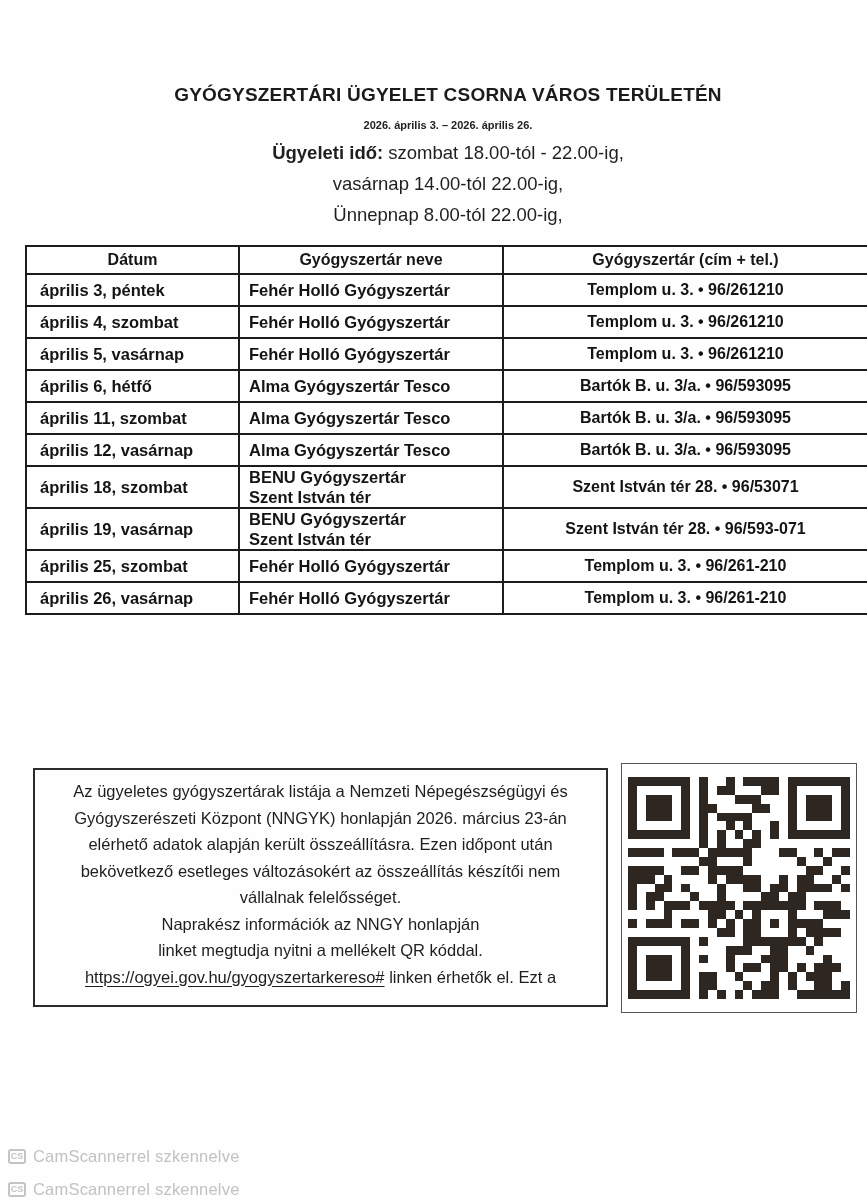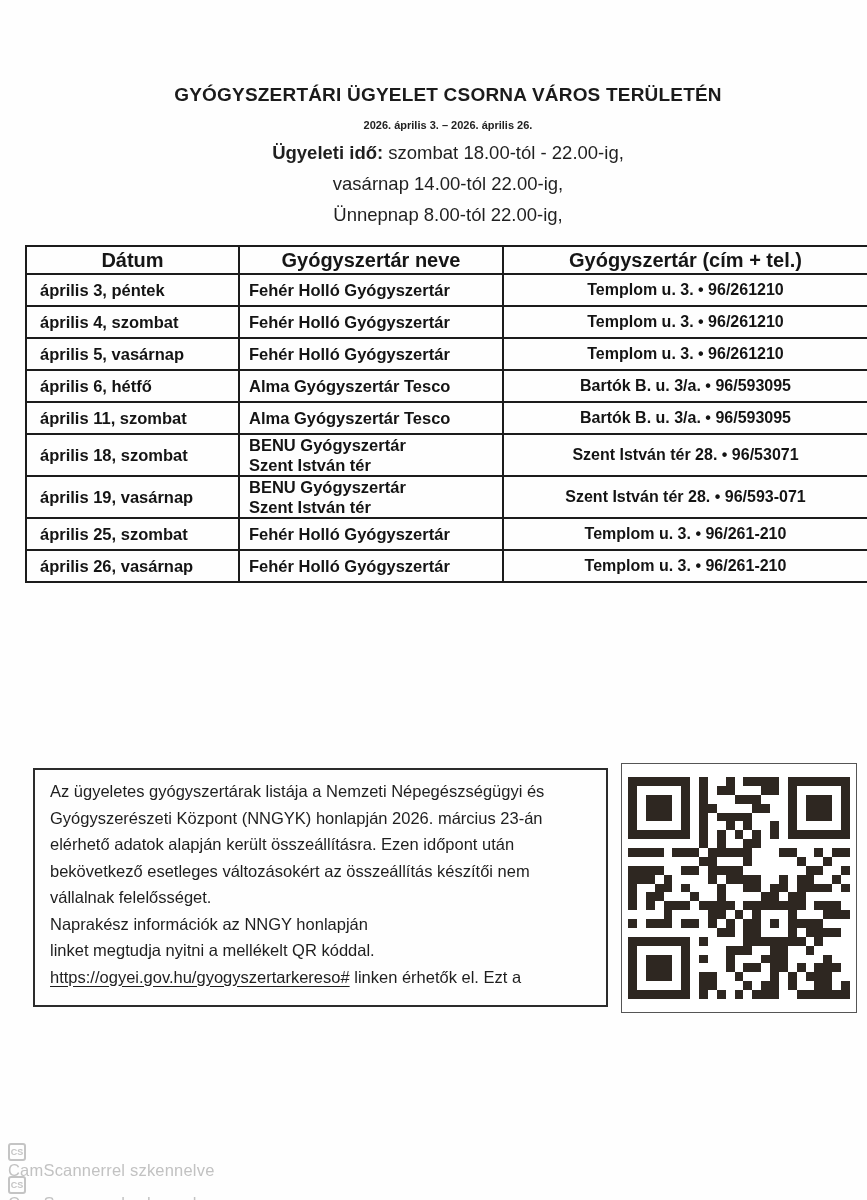--- a/index.html
+++ b/index.html
@@ -30,48 +30,48 @@
     font-weight:bold;
   }
   .schedule col.c1 { width:213px; }
   .schedule col.c2 { width:264px; }
   .schedule col.c3 { width:365px; }
   .schedule th, .schedule td {
     border:2px solid #1c1c1c;
     vertical-align:middle;
   }
   .schedule th {
-    height:28px; font-size:20px; font-weight:bold; text-align:center; color:#161616;
+    height:28px; font-size:16px; font-weight:bold; text-align:center; color:#161616;
   }
   .schedule td { height:32px; font-size:16.5px; color:#141414; }
   .schedule td.c-date     { text-align:left; padding-left:13px; }
   .schedule td.c-pharmacy { text-align:left; padding-left:9px; line-height:20px;margin-left:48px; }
   .schedule td.c-contact  { text-align:center; font-size:16px; }
 
   
   .info-box {
     position:absolute; left:33px; top:768px; width:575px; height:239px;
     border:2px solid #2c2c2c;
     padding:8px 15px;
-    font-size:16.5px; line-height:26.5px; color:#1e1e1e;
+    font-size:16.5px; line-height:26.5px; color:#1e1e1e;text-align:center;
   }
   .info-line a, .info-link {
     color:#1e1e1e; text-decoration:underline; text-underline-offset:3px;
   }
   .qr-frame {
     position:absolute; left:621px; top:763px; width:236px; height:250px;
     border:1.5px solid #555;
     display:flex; align-items:center; justify-content:center;
     background:#fff;
   }
   .qr-frame svg { display:block; }
 
   
   .footer { position:absolute; left:8px; top:1143px; }
-  .footer-item { display:flex; align-items:flex-start; height:26px; margin-bottom:7px;flex-direction:column; }
+  .footer-item { display:flex; align-items:center; height:26px; margin-bottom:7px; }
   .cs-badge {
     width:18px; height:15px; flex:0 0 18px;
     border:2px solid #c4c4c4; border-radius:3px;
     color:#c4c4c4; font-size:9px; font-weight:bold;
     display:flex; align-items:center; justify-content:center;
     margin-right:7px;
   }
   .cs-text { font-size:16.5px; color:#c2c2c2; letter-spacing:.2px; }
 </style>
 </head>
@@ -127,20 +127,27 @@
         </tr>
         <tr>
           <td class="c-date">április 6, hétfő</td>
           <td class="c-pharmacy">
             <div>Alma Gyógyszertár  Tesco</div>
           </td>
           <td class="c-contact">Bartók B. u. 3/a. • 96/593095</td>
         </tr>
         <tr>
           <td class="c-date">április 11, szombat</td>
+          <td class="c-pharmacy">
+            <div>Alma Gyógyszertár  Tesco</div>
+          </td>
+          <td class="c-contact">Bartók B. u. 3/a. • 96/593095</td>
+        </tr>
+        <tr>
+          <td class="c-date">április 12, vasárnap</td>
           <td class="c-pharmacy">
             <div>Alma Gyógyszertár  Tesco</div>
           </td>
           <td class="c-contact">Bartók B. u. 3/a. • 96/593095</td>
         </tr>
         <tr>
           <td class="c-date">április 18, szombat</td>
           <td class="c-pharmacy">
             <div>BENU Gyógyszertár</div>
             <div> Szent István tér</div>

